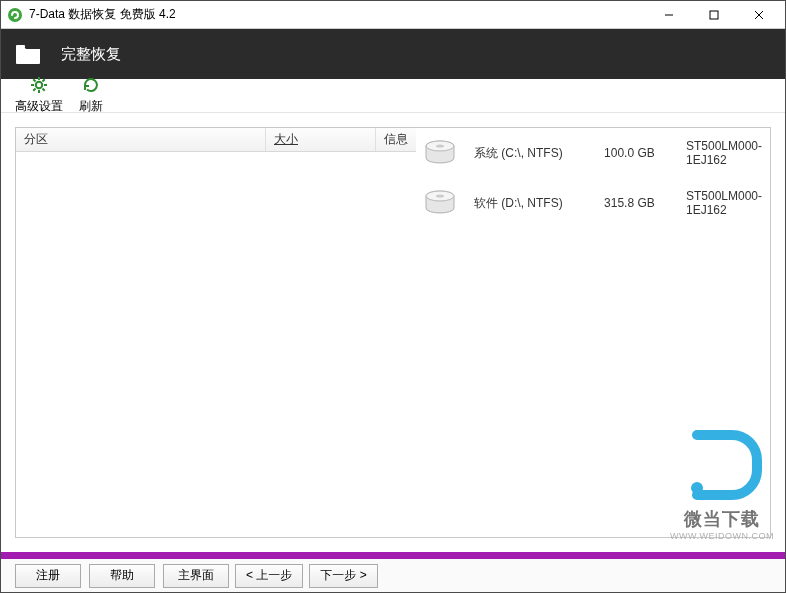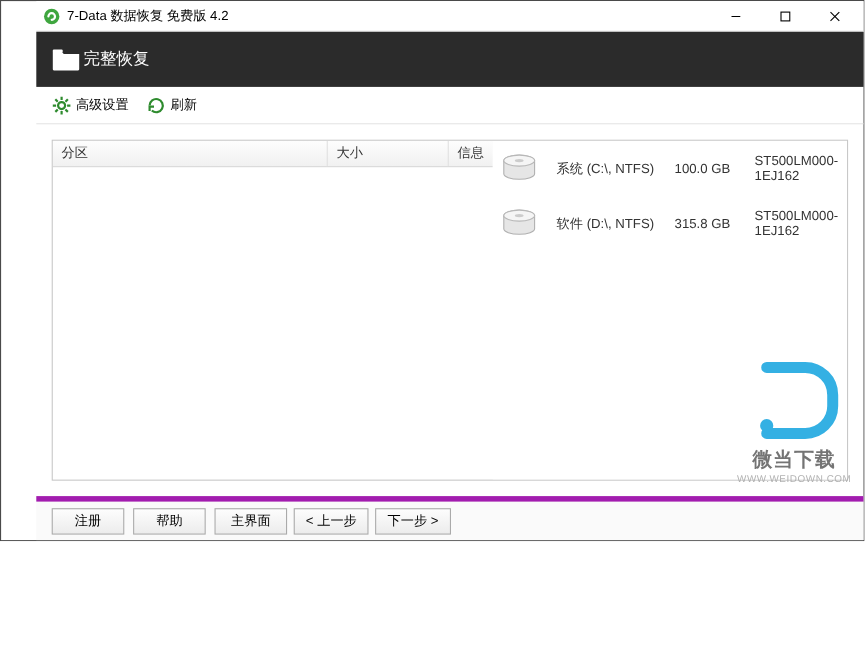--- a/index.html
+++ b/index.html
@@ -1,54 +1,54 @@
 <!DOCTYPE html>
 <html><head>
   <meta charset="utf-8">
   <style>
     * { box-sizing: border-box; margin: 0; padding: 0; }
     body { font-family: "Microsoft YaHei", "Segoe UI", Tahoma, sans-serif; font-size: 12px; background: #fff; }
-    .window { width: 786px; height: 492px; border: 1px solid #4a4a4a; display: flex; flex-direction: column; background: #fff; padding-left: 32px; }
+    .window { width: 786px; height: 593px; border: 1px solid #4a4a4a; display: flex; flex-direction: column; background: #fff; }
     
     .titlebar { height: 28px; background: #fff; display: flex; align-items: center; padding: 0 4px 0 6px; border-bottom: 1px solid #ccc; }
     .titlebar-icon { width: 16px; height: 16px; margin-right: 6px; display: flex; align-items: center; justify-content: center; }
     .titlebar-icon svg { width: 16px; height: 16px; }
     .titlebar-text { flex: 1; color: #000; font-size: 12px; }
     .win-controls { display: flex; }
     .win-btn { width: 45px; height: 26px; display: flex; align-items: center; justify-content: center; cursor: pointer; }
     .win-btn svg { width: 10px; height: 10px; }
     
-    .header-banner { height: 50px; background: #2b2b2b; display: flex; align-items: center; padding: 0 14px; gap: 3px; }
+    .header-banner { height: 50px; background: #2b2b2b; display: flex; align-items: center; padding: 0 14px; gap: 20px; }
     .folder-icon { width: 26px; height: 22px; }
     .banner-text { display: flex; flex-direction: column; }
     .banner-title { color: #fff; font-size: 15px; line-height: 1.2; }
     .banner-subtitle { color: #ddd; font-size: 12px; line-height: 1.3; }
     
     .toolbar { height: 34px; display: flex; align-items: center; padding: 0 14px; gap: 16px; border-bottom: 1px solid #e5e5e5; }
-    .toolbar-item { display: flex; align-items: center; gap: 4px; cursor: pointer; color: #000; }
+    .toolbar-item { display: flex; align-items: center; gap: 4px; cursor: pointer; color: #000; flex-direction: column; }
     .toolbar-item .tico { width: 18px; height: 18px; display: flex; align-items: center; justify-content: center; }
     
     .spacer-gap { height: 14px; }
     
     .list-area { flex: 1; margin: 0 14px; border: 1px solid #c8c8c8; display: flex; flex-direction: row; overflow: hidden; }
     .list-header { height: 24px; display: flex; background: linear-gradient(#fdfdfd, #f1f1f1); border-bottom: 1px solid #d8d8d8; }
     .col { display: flex; align-items: center; padding: 0 8px; color: #333; border-right: 1px solid #e0e0e0; }
     .col.c1 { width: 250px; }
-    .col.c2 { width: 110px; }
+    .col.c2 { width: 110px; text-decoration: underline; }
     .col.c3 { flex: 1; border-right: none; }
     
     .list-body { flex: 1; background: #fff; overflow-y: auto; }
     .drive-row { height: 50px; display: flex; align-items: center; cursor: pointer; }
     .cell { padding: 0 8px; display: flex; align-items: center; color: #333; }
     .cell.c1 { width: 250px; gap: 18px; }
     .cell.c2 { width: 110px; }
     .cell.c3 { flex: 1; }
     .drive-icon { width: 32px; height: 26px; flex-shrink: 0; }
     
-    .footer { height: 40px; display: flex; align-items: center; padding: 0 14px; gap: 8px; border-top: 5px solid #a21caf; background: #fafafa; }
+    .footer { height: 40px; display: flex; align-items: center; padding: 0 14px; gap: 8px; border-top: 7px solid #a21caf; background: #fafafa; }
     .btn { min-width: 66px; height: 24px; padding: 0 10px; border: 1px solid #aaa; background: linear-gradient(#fdfdfd, #ececec); cursor: pointer; font-size: 12px; font-family: inherit; display: inline-flex; align-items: center; justify-content: center; color: #000; }
     .footer-text { margin-left: 6px; color: #333; flex: 1; }
     .footer-right { display: flex; gap: 6px; }
     
     .watermark { position: absolute; right: 12px; bottom: 52px; opacity: 0.9; pointer-events: none; text-align: center; }
     .watermark .logo { width: 90px; height: 90px; }
     .watermark .wtxt { color: #666; font-size: 18px; font-weight: bold; letter-spacing: 1px; margin-top: -6px; }
     .watermark .wurl { color: #aaa; font-size: 9px; letter-spacing: 0.5px; }
     
     .window-wrap { position: relative; }

